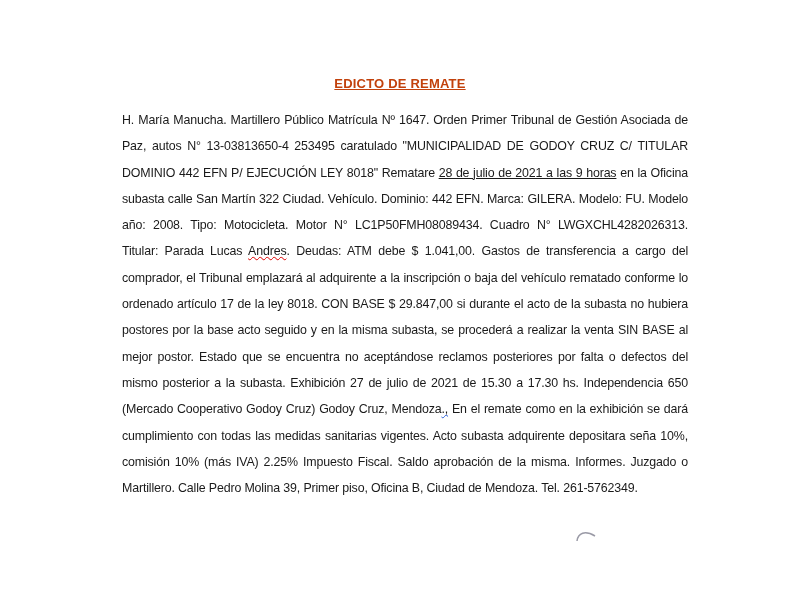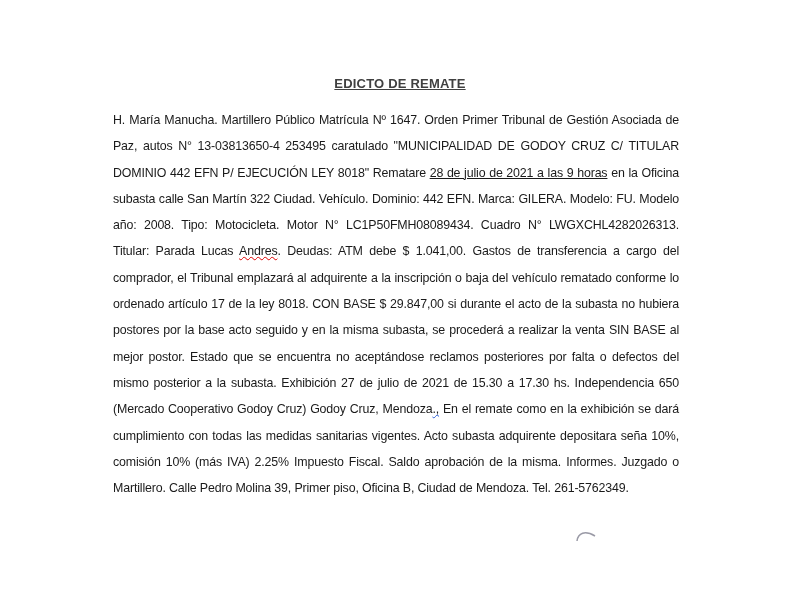--- a/index.html
+++ b/index.html
@@ -4,25 +4,25 @@
 <style>
   html, body { margin: 0; padding: 0; background: #ffffff; }
   body { width: 800px; height: 600px; position: relative; overflow: hidden; }
   .page {
     position: absolute; left: 0; top: 0; width: 800px; height: 600px; background: #fff;
   }
   .title {
     position: absolute; left: 0; width: 800px; top: 76px;
     text-align: center;
     font-family: "Liberation Sans", sans-serif;
-    font-weight: bold; font-size: 13px; color: #404040;
+    font-weight: bold; font-size: 13px; color: #c2410c;
     text-decoration: underline; letter-spacing: 0.2px;
   }
   .body-text {
-    position: absolute; left: 113px; top: 107px; width: 566px;
+    position: absolute; left: 122px; top: 107px; width: 566px;
     font-family: "Liberation Sans", sans-serif;
     font-size: 12.4px; line-height: 26.3px; color: #1a1a1a;
     text-align: justify; letter-spacing: -0.15px;
   }
   .u { text-decoration: underline; }
   .spell { text-decoration: underline wavy #d00; text-decoration-thickness: 1px; }
   .grammar { text-decoration: underline wavy #2b5fd9; text-decoration-thickness: 1px; }
   .sig {
     position: absolute; left: 575px; top: 528px; width: 30px; height: 14px;
   }

